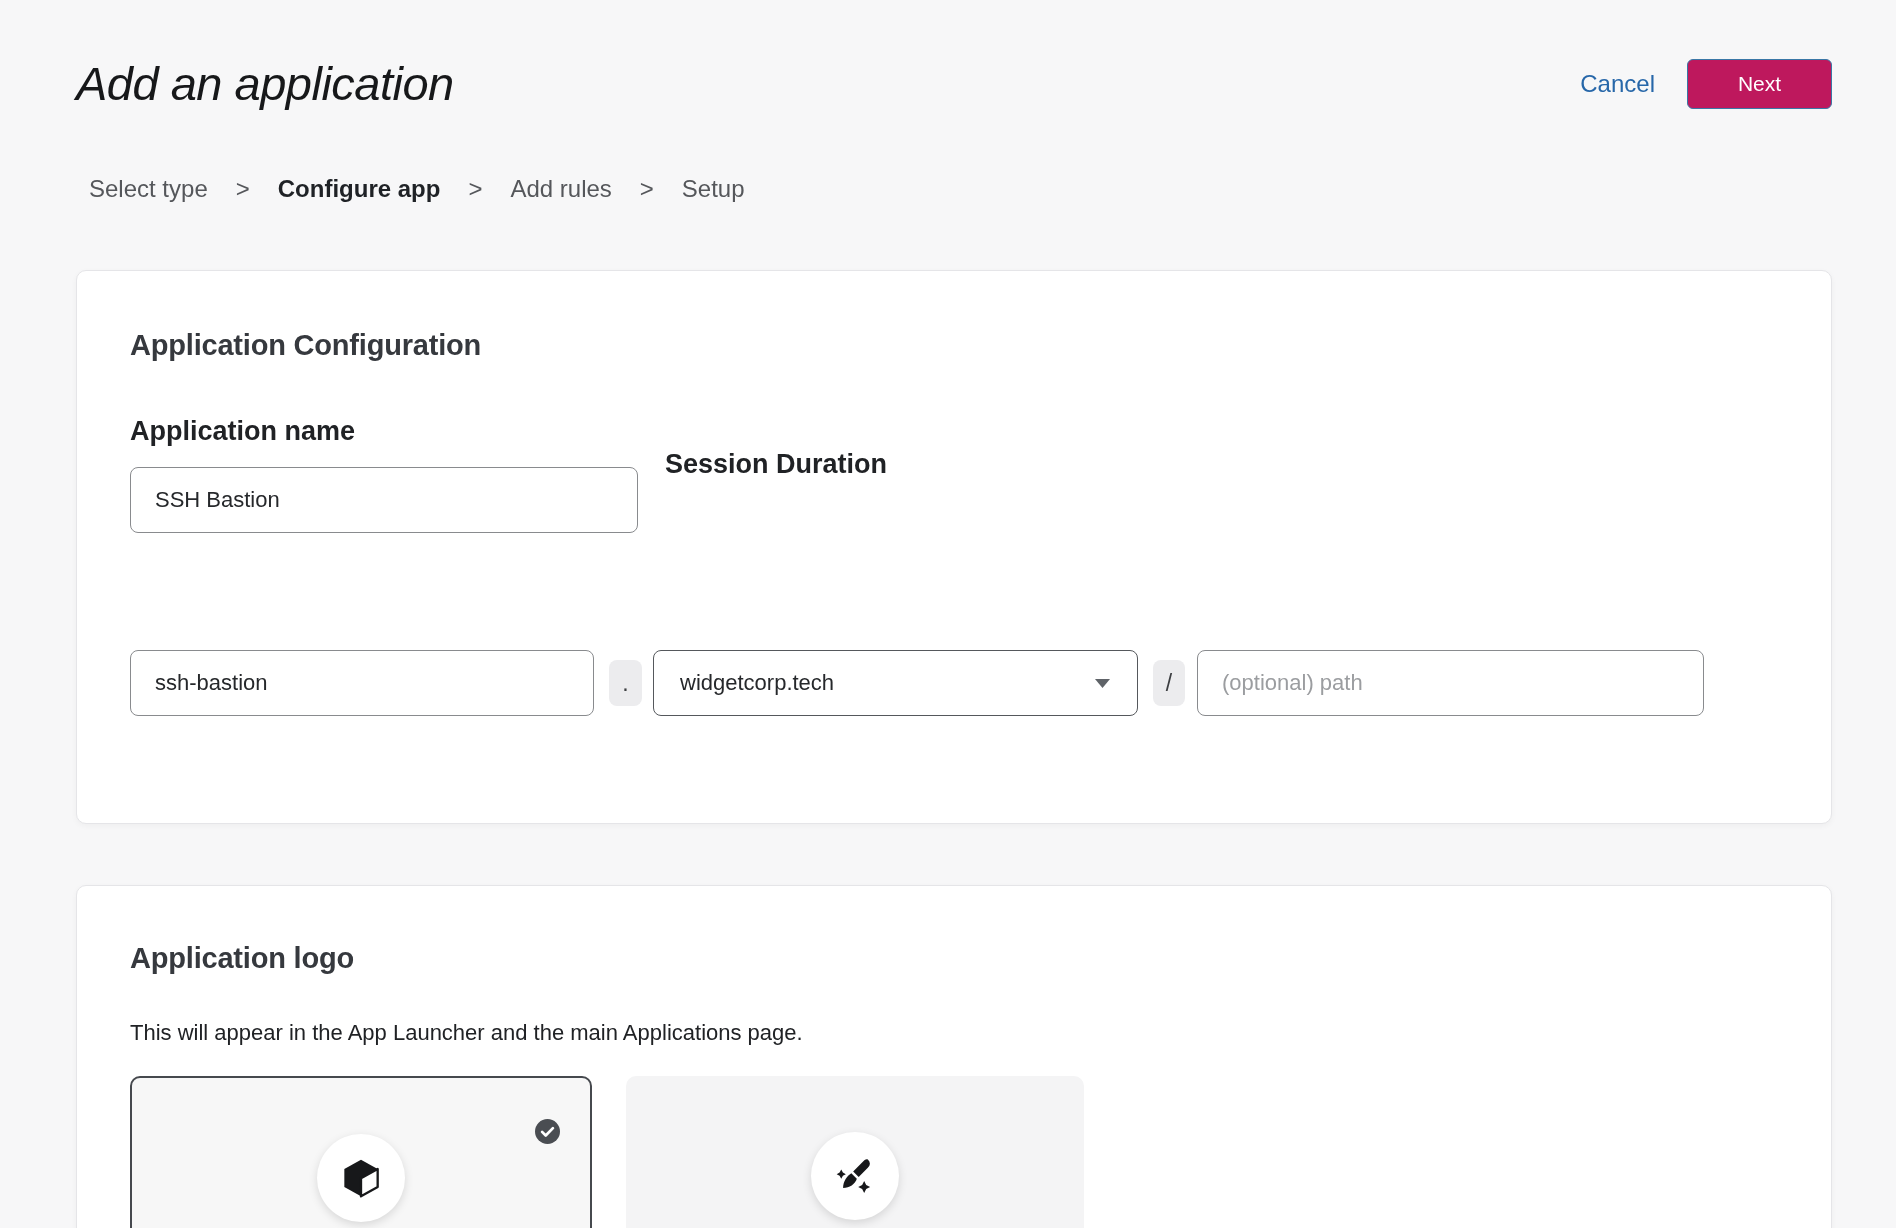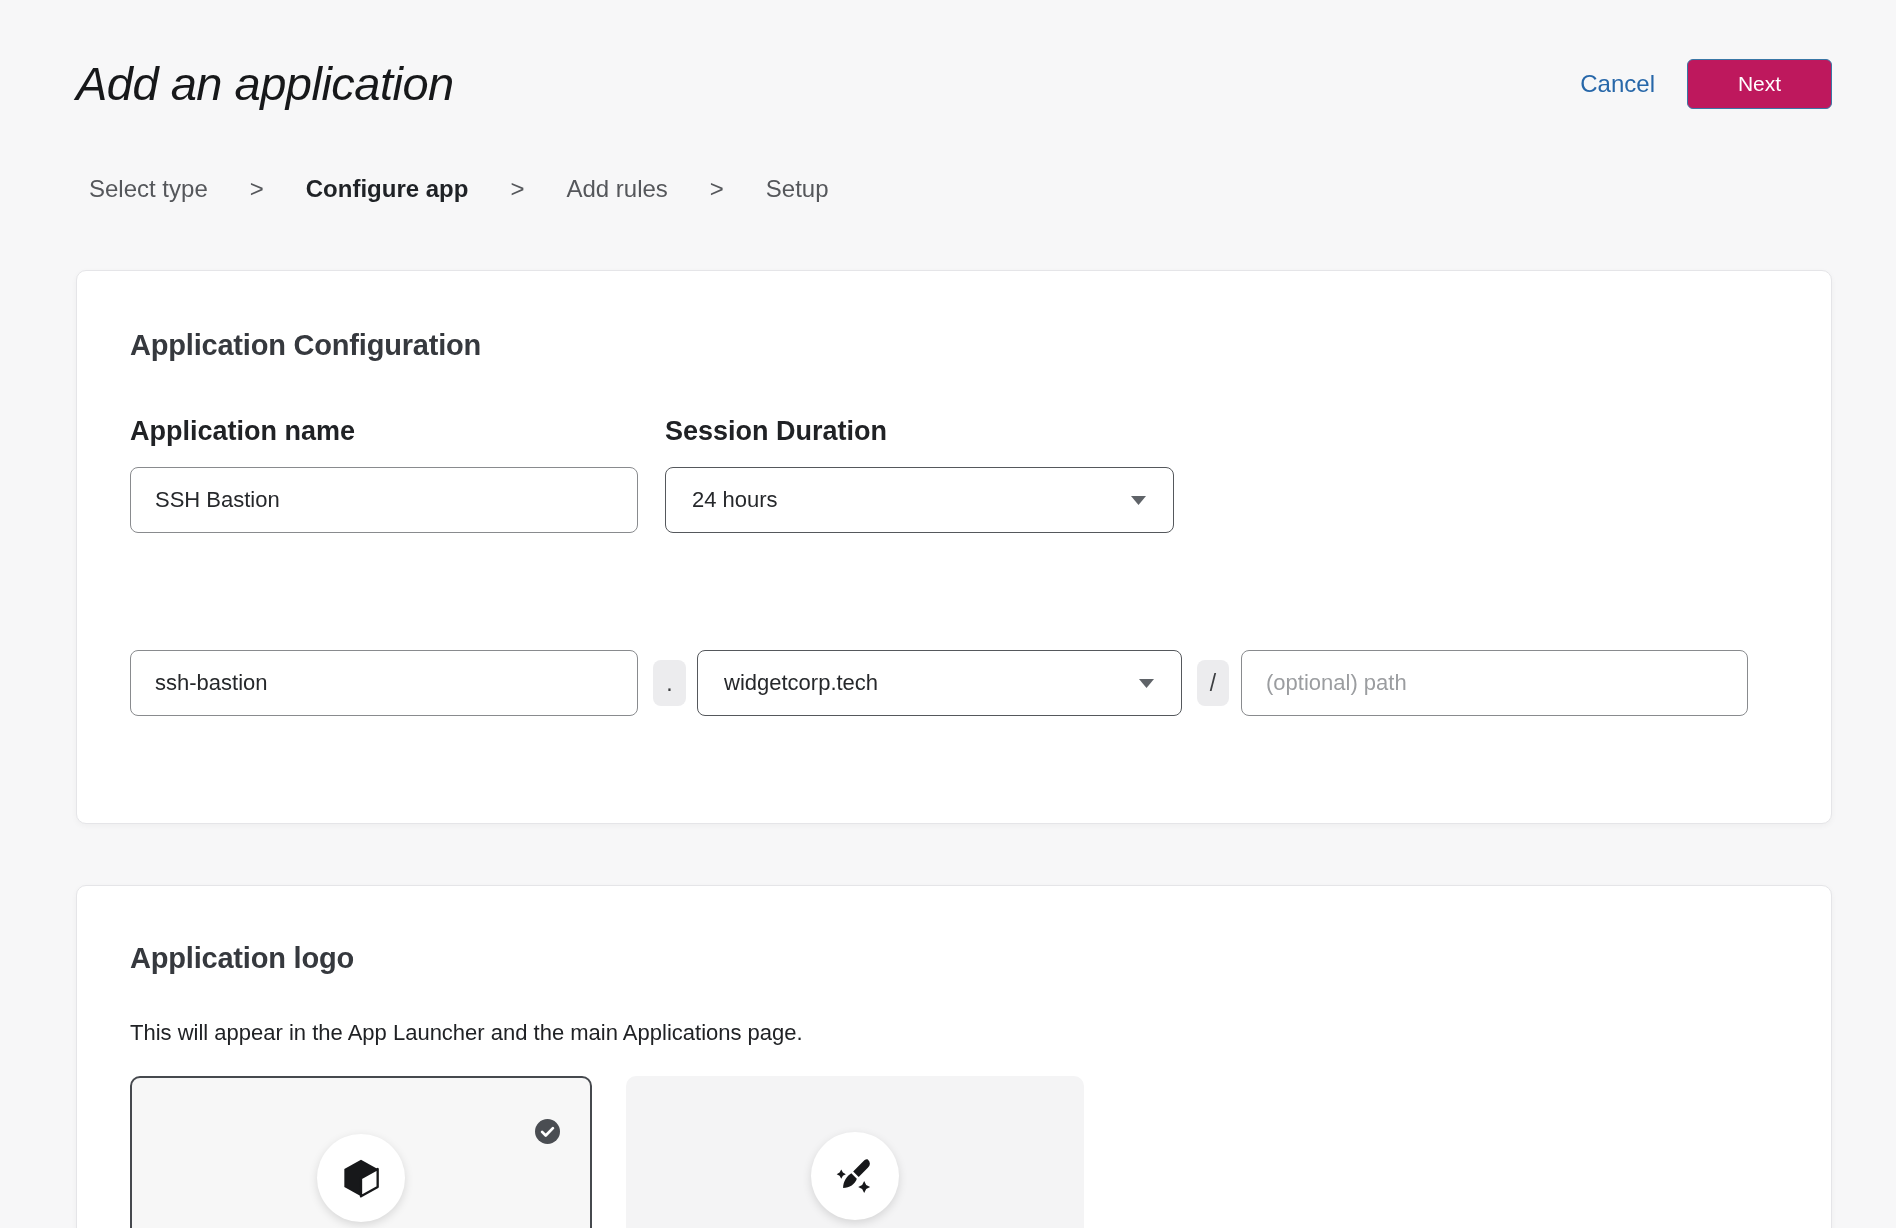--- a/index.html
+++ b/index.html
@@ -41,21 +41,21 @@
     color: #ffffff;
     font-size: 21px;
     font-family: inherit;
     cursor: pointer;
   }
 
   
   .breadcrumb {
     display: flex;
     align-items: center;
-    gap: 42px;
+    gap: 28px;
     margin-top: 64px;
     padding-left: 89px;
     font-size: 24px;
     color: #55575b;
     text-align: right;
   }
   .bc-step { cursor: pointer; }
   .bc-step.active { font-weight: 700; color: #1f2226; }
   .bc-sep { color: #55575b; }
 
@@ -128,21 +128,21 @@
     color: #3c3e41;
     flex: none;
   }
 
   
   .w-name    { width: 508px; }
   .w-session { width: 509px; margin-left: 27px; }
 
   
   .domain-block { margin-top: 117px; }
-  .w-sub    { width: 508px; }
+  .w-sub    { width: 464px; }
   .badge-dot   { margin-left: 15px; }
   .w-domain { width: 485px; margin-left: 11px; }
   .badge-slash { margin-left: 15px; width: 32px; }
   .w-path   { width: 507px; margin-left: 12px; }
 
   
   .logo-desc {
     font-size: 22px;
     color: #202225;
     margin-bottom: 30px;
@@ -207,28 +207,20 @@
 <section class="card card-config">
   <h2>Application Configuration</h2>
 
   <div class="row">
     <div class="w-name">
       <div class="field-label">Application name</div>
       <input class="text-input w-name" type="text" value="SSH Bastion" style="">
     </div>
     <div class="w-session">
       <div class="field-label">Session Duration</div>
-      <div class="select-box">
-        <span>24 hours</span>
-        <span class="chev">
-          <svg width="17" height="11" viewBox="0 0 17 11">
-              <path d="M1 1 L8.5 10 L16 1 Z" fill="#5f6368"></path>
-            </svg>
-        </span>
-      </div>
     </div>
   </div>
 
   <div class="domain-block">
     <div class="row">
       <input class="text-input w-sub" type="text" value="ssh-bastion" style="">
       <span class="sep-badge badge-dot">.</span>
       <div class="select-box w-domain">
         <span>widgetcorp.tech</span>
         <span class="chev">

